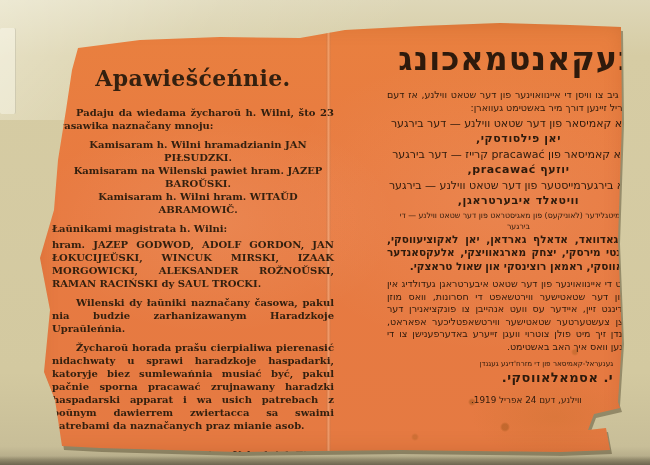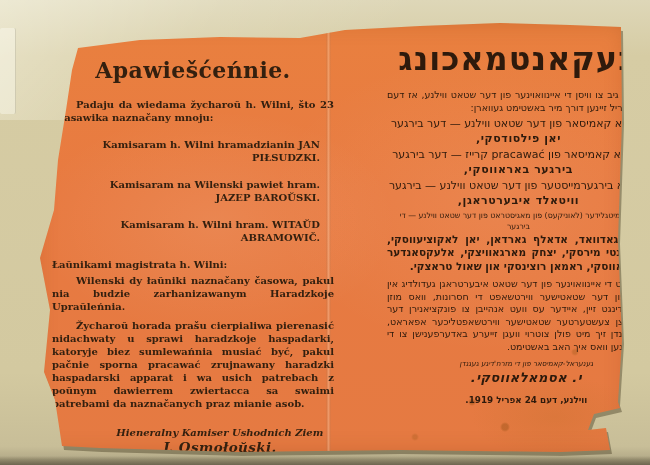--- a/index.html
+++ b/index.html
@@ -46,84 +46,85 @@
   .crease{
     position:absolute;left:291px;top:0;width:5px;height:432px;
     background:linear-gradient(90deg,rgba(120,50,10,.12),rgba(255,232,205,.28),rgba(120,50,10,.10));
     pointer-events:none;
   }
   
   .col-be{
     position:absolute;left:17px;top:34px;width:282px;
     color:#34200f;font-weight:700;font-size:10px;line-height:1.3;
   }
-  .col-be .title-be{font-size:22px;text-align:center;letter-spacing:.4px;margin:0 0 13px;}
+  .col-be .title-be{font-size:22px;text-align:center;letter-spacing:.4px;margin:8px 0 13px;}
   .col-be p{margin:0 0 6px;text-align:justify;}
   .col-be .indent{text-indent:24px;}
-  .col-be .appt{margin:14px;padding-left:10px;text-align:right;}
+  .col-be .appt{margin:0;padding-left:10px;text-align:center;}
   .appt-group{margin:2px 0 6px;}
   .heading-be{margin:2px 0 3px !important;text-align:left;}
   .sig-be{margin:16px 0 0 22%;width:75%;text-align:center;font-style:italic;}
   .sig-be .sig-title{display:block;font-size:10px;}
   .sig-be .sig-name{display:block;font-size:13.5px;letter-spacing:.4px;}
   
   .col-yi{
     position:absolute;left:352px;top:14px;width:263px;direction:rtl;
     color:#2e1a0c;font-family:"DejaVu Sans",sans-serif;
     font-size:9.5px;line-height:1.32;text-align:justify;
   }
   .title-yi{font-size:32px;font-weight:700;text-align:center;margin:2px 0 9px;letter-spacing:1px;}
   .intro-yi{margin:0 0 3px;text-indent:14px;}
   .role{font-size:11px;text-align:center;margin:2px 0 0;}
   .name{font-size:11px;font-weight:700;text-align:center;margin:0;letter-spacing:.6px;}
   .members-role{font-size:7.8px;text-align:center;margin:3px 0 1px;}
   .members-yi{font-weight:700;font-size:10.5px;line-height:1.28;margin:0 0 5px;}
   .appeal-yi{margin:4px 0 6px;}
-  .sig-yi{width:66%;margin:3px 14% 0 20%;text-align:center;font-style:italic;}
+  .sig-yi{width:66%;margin:3px 14% 0 20%;text-align:right;}
   .sig-yi .sig-title{display:block;font-size:7.2px;}
   .sig-yi .sig-name{display:block;font-size:13px;font-weight:700;letter-spacing:.5px;}
-  .date-yi{font-size:8.8px;text-align:center;margin-top:9px;padding-left:6%;font-weight:bold;}
+  .date-yi{font-size:8.8px;text-align:center;margin-top:9px;padding-left:6%;}
 </style>
 </head>
 <body>
 
 <div class="mat-highlight"></div>
 <div class="tape"></div>
 <div class="poster-shadow"></div>
 
 <div class="poster">
   <div class="crease"></div>
 
   <div class="col-be">
     <h1 class="title-be">Apawiešćeńnie.</h1>
     <p class="indent">Padaju da wiedama žycharoŭ h. Wilni, što 23 krasawika naznačany mnoju:</p>
     <div class="appt-group">
       <p class="appt">Kamisaram h. Wilni hramadzianin JAN PIŁSUDZKI.</p>
       <p class="appt">Kamisaram na Wilenski pawiet hram. JAZEP BAROŬSKI.</p>
       <p class="appt">Kamisaram h. Wilni hram. WITAŬD ABRAMOWIČ.</p>
     </div>
     <p class="heading-be">Łaŭnikami magistrata h. Wilni:</p>
+    <p>hram. JAZEP GODWOD, ADOLF GORDON, JAN ŁOKUCIJEŬSKI, WINCUK MIRSKI, IZAAK MORGOWICKI, ALEKSANDER ROŽNOŬSKI, RAMAN RACIŃSKI dy SAUL TROCKI.</p>
     <p class="indent">Wilenski dy łaŭniki naznačany časowa, pakul nia budzie zarhanizawanym Haradzkoje Upraŭleńnia.</p>
     <p class="indent">Žycharoŭ horada prašu cierpialiwa pierenasić nidachwaty u sprawi haradzkoje haspadarki, katoryje biez sumlewańnia musiać być, pakul pačnie sporna pracawać zrujnawany haradzki haspadarski apparat i wa usich patrebach z poŭnym dawierrem zwiertacca sa swaimi patrebami da naznačanych praz mianie asob.</p>
     <div class="sig-be">
       <span class="sig-title">Hieneralny Kamiser Ushodnich Ziem</span>
       <span class="sig-name">J. Osmołoŭski.</span>
     </div>
 
   </div>
 
   <div class="col-yi">
     <h1 class="title-yi">בעקאנטמאכונג</h1>
     <p class="intro-yi">איך גיב צו וויסן די איינוואוינער פון דער שטאט ווילנע, אז דעם 28 אפריל זיינען דורך מיר באשטימט געווארן:</p>
 
     <div>
       <p class="role">פאר א קאמיסאר פון דער שטאט ווילנע — דער בירגער</p>
       <p class="name">יאן פילסודסקי,</p>
       <p class="role">פאר א קאמיסאר פון pracawać קרייז — דער בירגער</p>
-      <p class="name">בירגער באראווסקי,</p>
+      <p class="name">יוזעף pracawać,</p>
       <p class="role">פאר א בירגערמייסטער פון דער שטאט ווילנע — בירגער</p>
       <p class="name">וויטאלד איבערטראגן,</p>
       <p class="members-role">פאר מיטגלידער (לאוניקעס) פון מאגיסטראט פון דער שטאט ווילנע — די בירגער</p>
       <p class="members-yi">יוזעף גאדוואד, אדאלף גארדאן, יאן לאקוציעווסקי, ווינצענטי מירסקי, יצחק מארגאוויצקי, אלעקסאנדער ראשנאווסקי, ראמאן רוצינסקי און שאול טראצקי.</p>
     </div>
 
     <p class="appeal-yi">איך בעט די איינוואוינער פון דער שטאט איבערטראגן געדולדיג אין פרט פון דער שטאטישער ווירטשאפט די חסרונות, וואס מוזן אומבאדינגט זיין, איידער עס וועט אנהייבן צו פונקציאנירן דער אינגאנצן צעשטערטער שטאטישער ווירטשאפטליכער אפאראט, און ווענדן זיך מיט פולן צוטרוי וועגן זייערע באדערפענישן צו די פערזאנען וואס איך האב באשטימט.</p>
 
     <div class="sig-yi">
       <span class="sig-title">גענעראל-קאמיסאר פון די מזרח'דיגע געגנדן</span>

